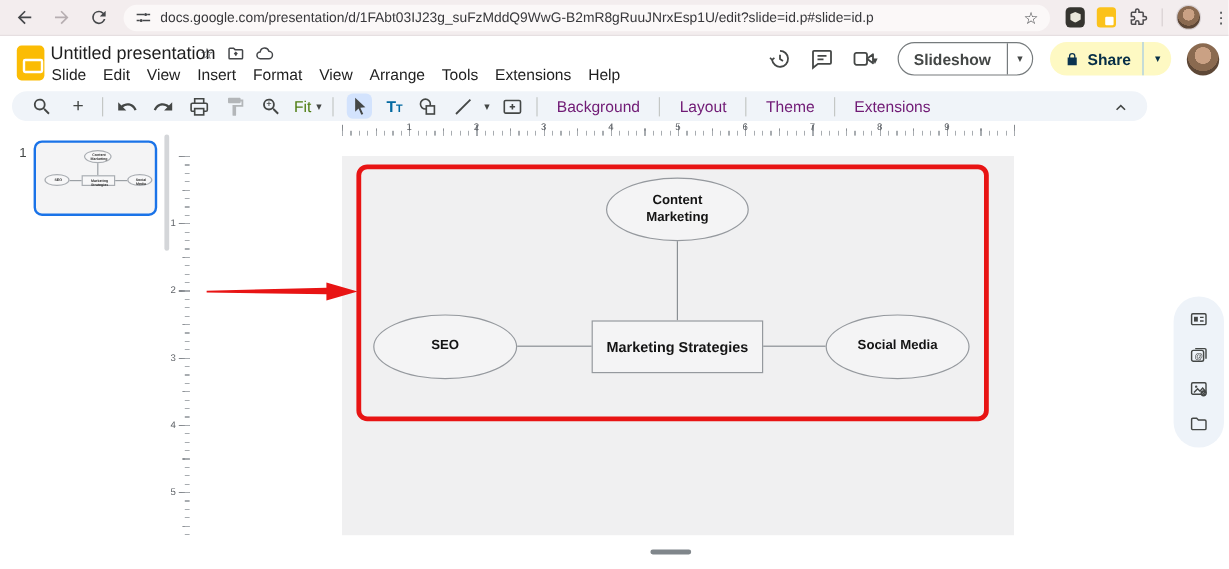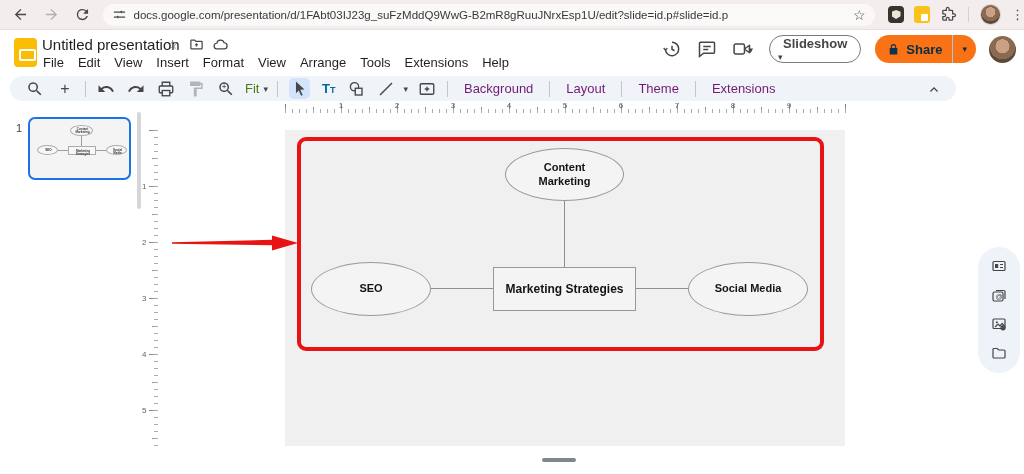--- a/index.html
+++ b/index.html
@@ -35,26 +35,26 @@
   .slides-logo::after { content:""; position:absolute; left:5px; top:11px; width:13px; height:8px;
     border:2px solid #fff; border-radius:2px; }
   .doc-title { position:absolute; left:42px; top:6px; font-size:15px; color:#1f1f1f;text-align:right; }
   .title-icons { position:absolute; left:165px; top:7px; display:flex; gap:9px; color:#45474a; align-items:center; }
   .title-icons .t-ic { width:15px; height:15px; font-size:13px; display:flex; align-items:center; justify-content:center; }
   .menubar { position:absolute; left:36px; top:23px; display:flex; }
   .menu-item { font-size:13px; color:#1f1f1f; padding:2px 7px; border-radius:8px; }
   .hdr-right { position:absolute; right:8px; top:5px; display:flex; align-items:center; }
   .hdr-ic { width:20px; height:20px; color:#444746; margin-right:15px; }
   .hdr-caret { font-size:9px; color:#444746; margin:2px 16px 0 -9px; }
-  .btn-slideshow { display:flex; align-items:flex-start; height:28px; border:1px solid #767b7d; border-radius:15px;
-    background:#fff; overflow:hidden; margin-right:14px;flex-direction:column; }
+  .btn-slideshow { display:flex; align-items:center; height:28px; border:1px solid #767b7d; border-radius:15px;
+    background:#fff; overflow:hidden; margin-right:14px; }
   .btn-slideshow .lbl { font-size:13px; font-weight:bold; color:#444746; padding:0 13px; }
   .btn-slideshow .sep { width:1px; height:28px; background:#767b7d; }
   .btn-slideshow .dd { padding:0 8px; font-size:9px; color:#444746; }
-  .btn-share { display:flex; align-items:center; height:28px; border-radius:15px; background:#f97316; overflow:hidden; margin-right:13px; }
+  .btn-share { display:flex; align-items:center; height:28px; border-radius:15px; background:#fef9c3; overflow:hidden; margin-right:13px; }
   .btn-share .lock { width:13px; height:13px; margin-left:12px; color:#0b3350; }
   .btn-share .lbl { font-size:13px; font-weight:bold; color:#062e47; padding:0 10px 0 6px; }
   .btn-share .sep { width:1px; height:28px; background:#9fc9e6; }
   .btn-share .dd { padding:0 9px; font-size:9px; color:#062e47; }
   .avatar-lg { width:27px; height:27px; border-radius:50%;
     background:radial-gradient(circle at 50% 38%, #caa184 0 32%, #8a6a50 33% 60%, #5d4736 61%); }
 
   
   .toolbar { position:absolute; top:76px; left:10px; width:946px; height:25px; background:#f0f4f9;
     border-radius:13px; display:flex; align-items:center; padding:0 10px; }
@@ -175,21 +175,21 @@
             <path d="M12 15v-4M10 13l2-2 2 2"></path>
           </svg>
       </span>
       <span class="t-ic">
         <svg viewBox="0 0 24 24" fill="none" stroke="currentColor" stroke-width="2">
             <path d="M6.5 19a4.5 4.5 0 0 1-.4-9A6 6 0 0 1 17.8 9.2 4.5 4.5 0 0 1 17.5 19z"></path>
           </svg>
       </span>
     </div>
     <nav class="menubar">
-      <span class="menu-item">File</span>
+      <span class="menu-item">Slide</span>
       <span class="menu-item">Edit</span>
       <span class="menu-item">View</span>
       <span class="menu-item">Insert</span>
       <span class="menu-item">Format</span>
       <span class="menu-item">View</span>
       <span class="menu-item">Arrange</span>
       <span class="menu-item">Tools</span>
       <span class="menu-item">Extensions</span>
       <span class="menu-item">Help</span>
     </nav>

